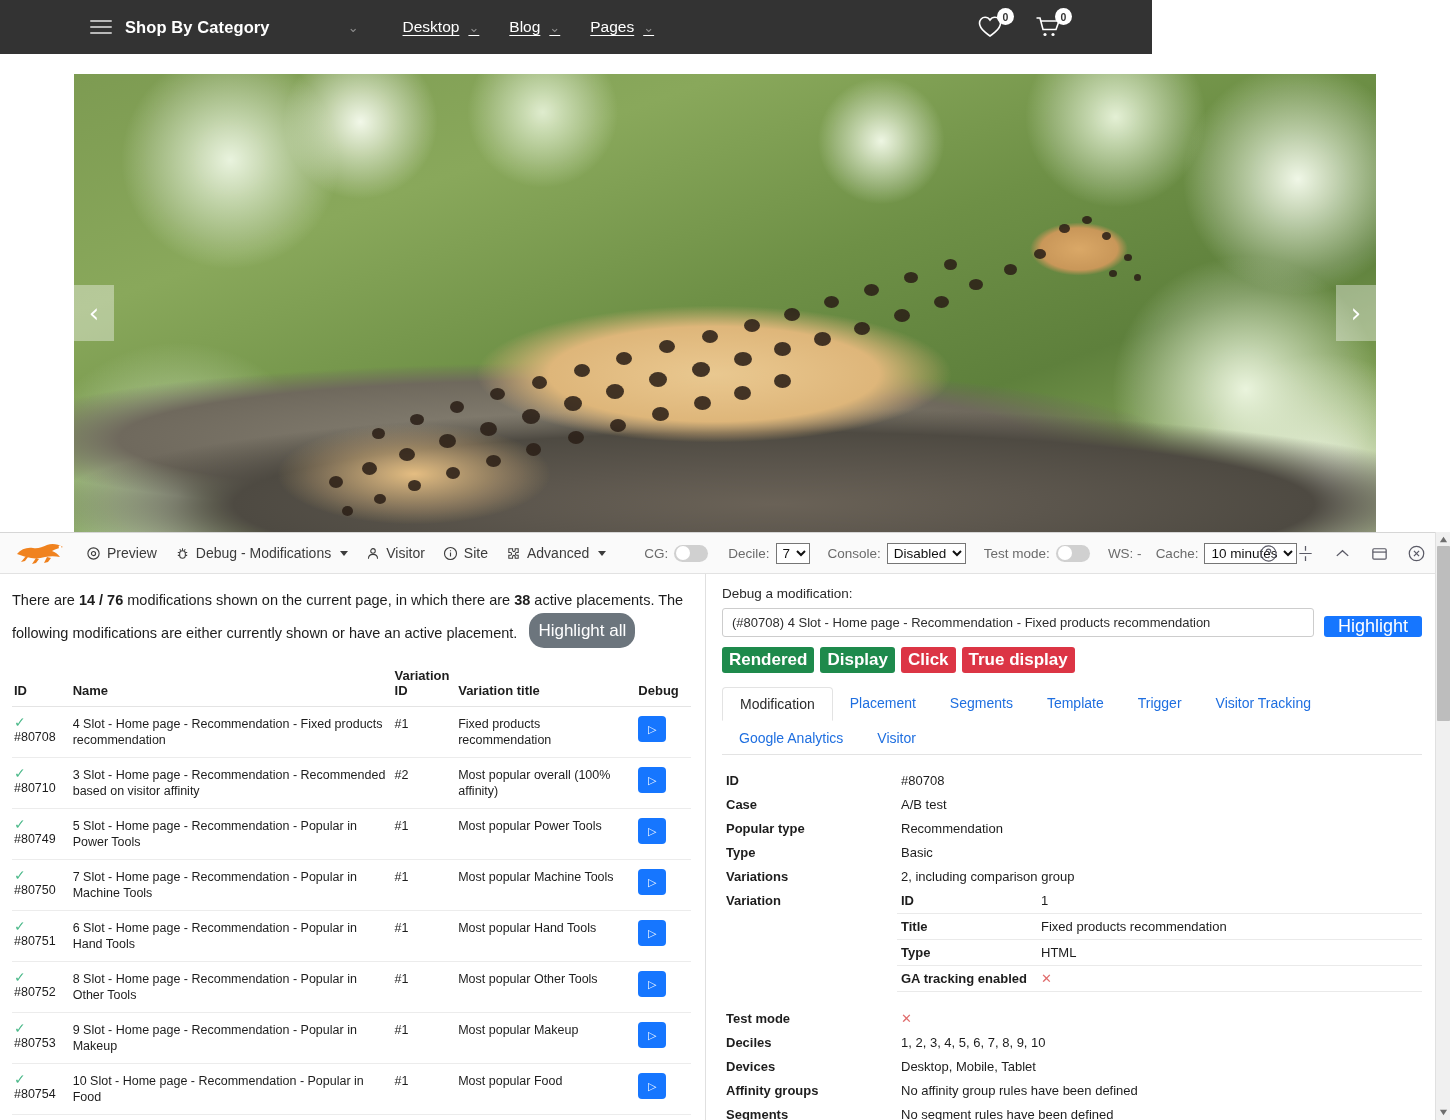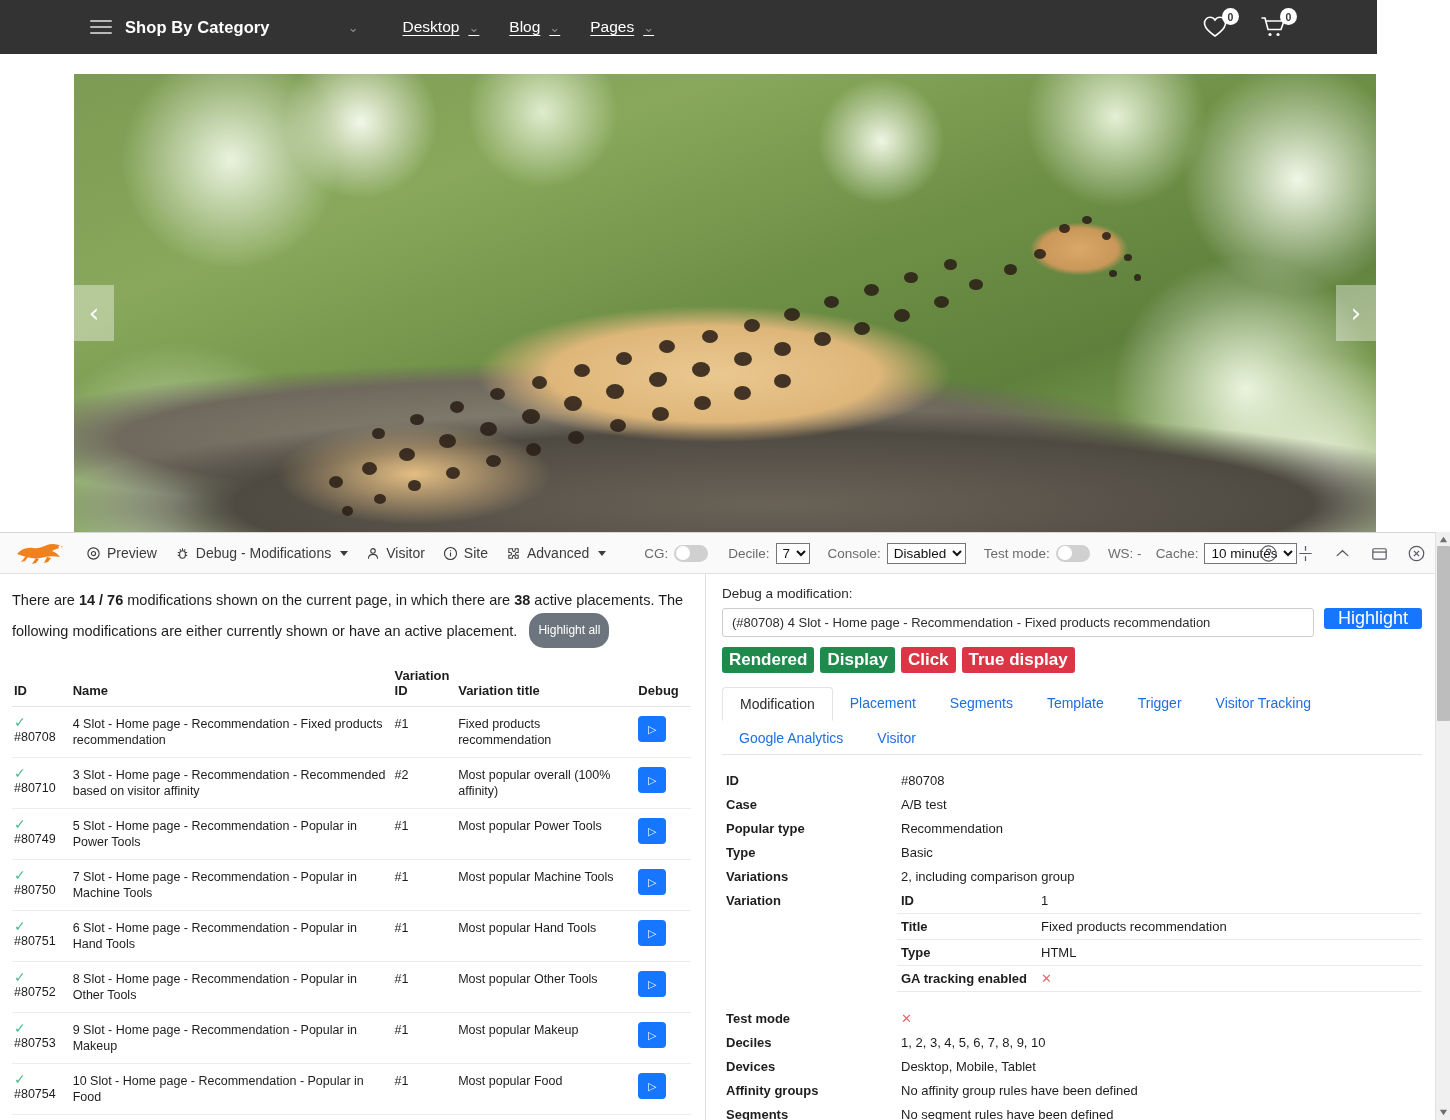--- a/index.html
+++ b/index.html
@@ -7,21 +7,21 @@
   body {
     width: 1450px; height: 1120px;
     font-family: "Liberation Sans", sans-serif;
     background: #ffffff;
     overflow: hidden;
     position: relative;
   }
 
   
   .site-header {
-    height: 54px; width: 1377px;
+    height: 54px; width: 1152px;
     background: #333333;
     display: flex; align-items: center;
     position: relative;
   }
   .burger {
     width: 22px; margin-left: 90px;
     display: flex; flex-direction: column; gap: 4px;
     cursor: pointer;
   }
   .burger span { display: block; height: 2px; background: #b9b9b9; border-radius: 1px; }
@@ -171,21 +171,21 @@
   }
   .panel-right {
     flex: 1; padding: 12px 28px 0 16px; overflow: hidden; position: relative;
   }
 
   .summary { font-size: 14.5px; line-height: 25px; color: #1d1d1d; }
   .summary b { font-weight: bold; }
   .btn-hl-all {
     display: inline-block; margin-left: 8px;
     background: #6c757d; color: #ffffff;
-    font-size: 12px; padding: 5px 9px; border-radius: 15px;
+    font-size: 17px; padding: 5px 9px; border-radius: 15px;
     cursor: pointer; vertical-align: 2px;
   }
 
   table.mods { width: 100%; border-collapse: collapse; margin-top: 20px; }
   table.mods th {
     text-align: left; font-size: 13px; font-weight: bold;
     padding: 0 6px 8px 2px; vertical-align: bottom;
     color: #1d1d1d; border-bottom: 1px solid #e4e4e4;
   }
   table.mods td {
@@ -202,21 +202,21 @@
   .idnum { display: block; margin-top: 1px; }
   .btn-dbg {
     width: 28px; height: 26px; border-radius: 4px;
     background: #1676ff; color: #ffffff;
     display: flex; align-items: center; justify-content: center;
     cursor: pointer; font-size: 11px;
   }
 
   
   .dbg-label { font-size: 13.5px; color: #2a2a2a; margin-bottom: 7px; }
-  .dbg-row { display: flex; gap: 10px; align-items: flex-start; border-radius: 13px; }
+  .dbg-row { display: flex; gap: 10px; align-items: flex-end; border-radius: 13px; }
   .dbg-input {
     flex: 1; height: 29px; border: 1px solid #cdcdcd; border-radius: 3px;
     background: #ffffff; font-size: 13px; color: #2d2d2d;
     padding: 0 9px; font-family: "Liberation Sans", sans-serif;
   }
   .btn-highlight {
     background: #1676ff; color: #ffffff; font-size: 18px;
     padding: 0 14px; border-radius: 3px; cursor: pointer;
     display: flex; align-items: center; border: none;
     font-family: "Liberation Sans", sans-serif;

